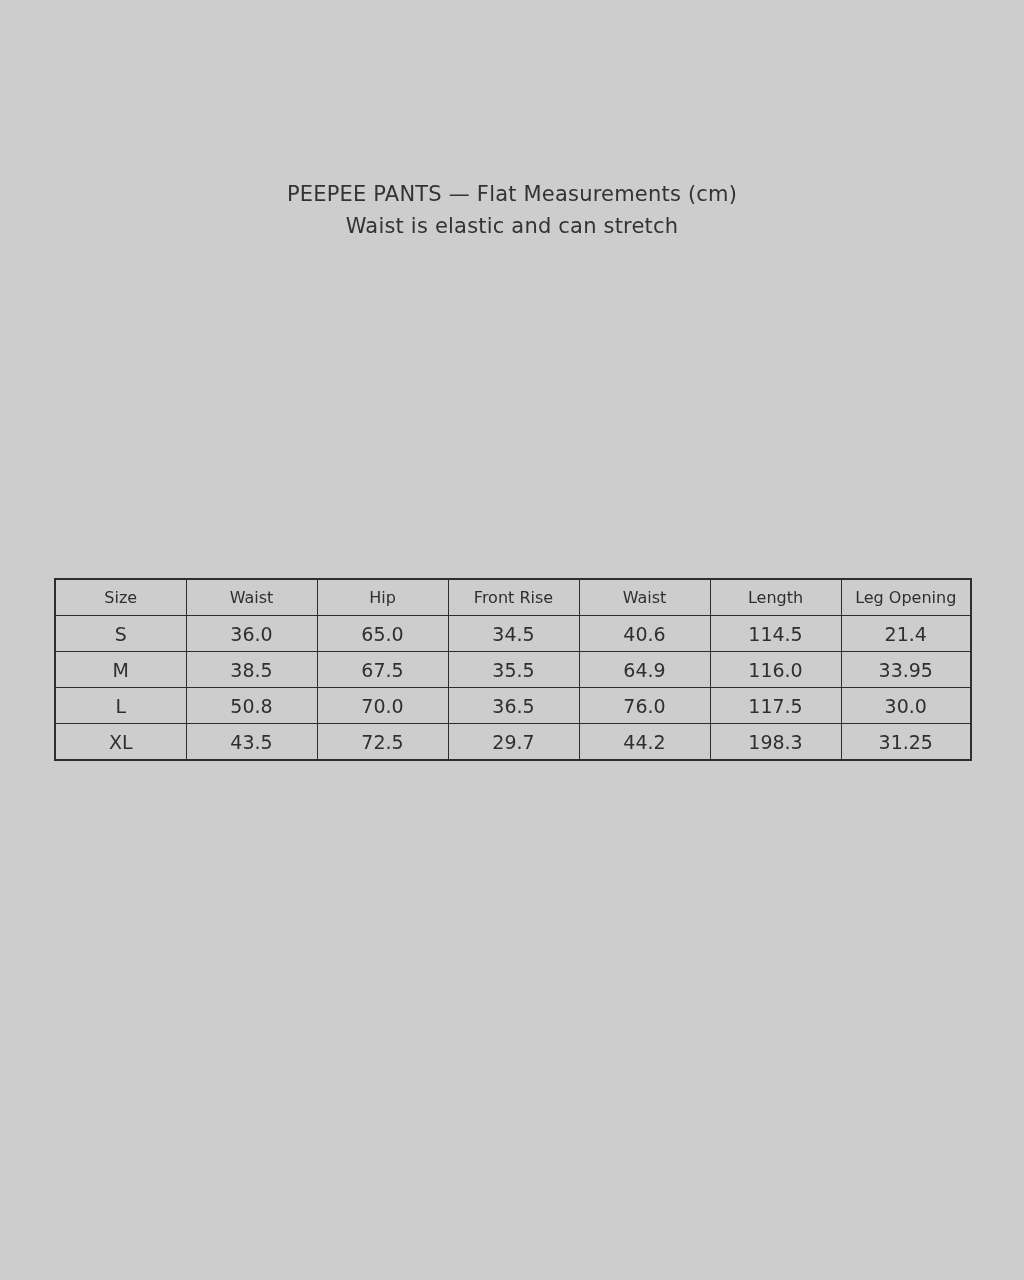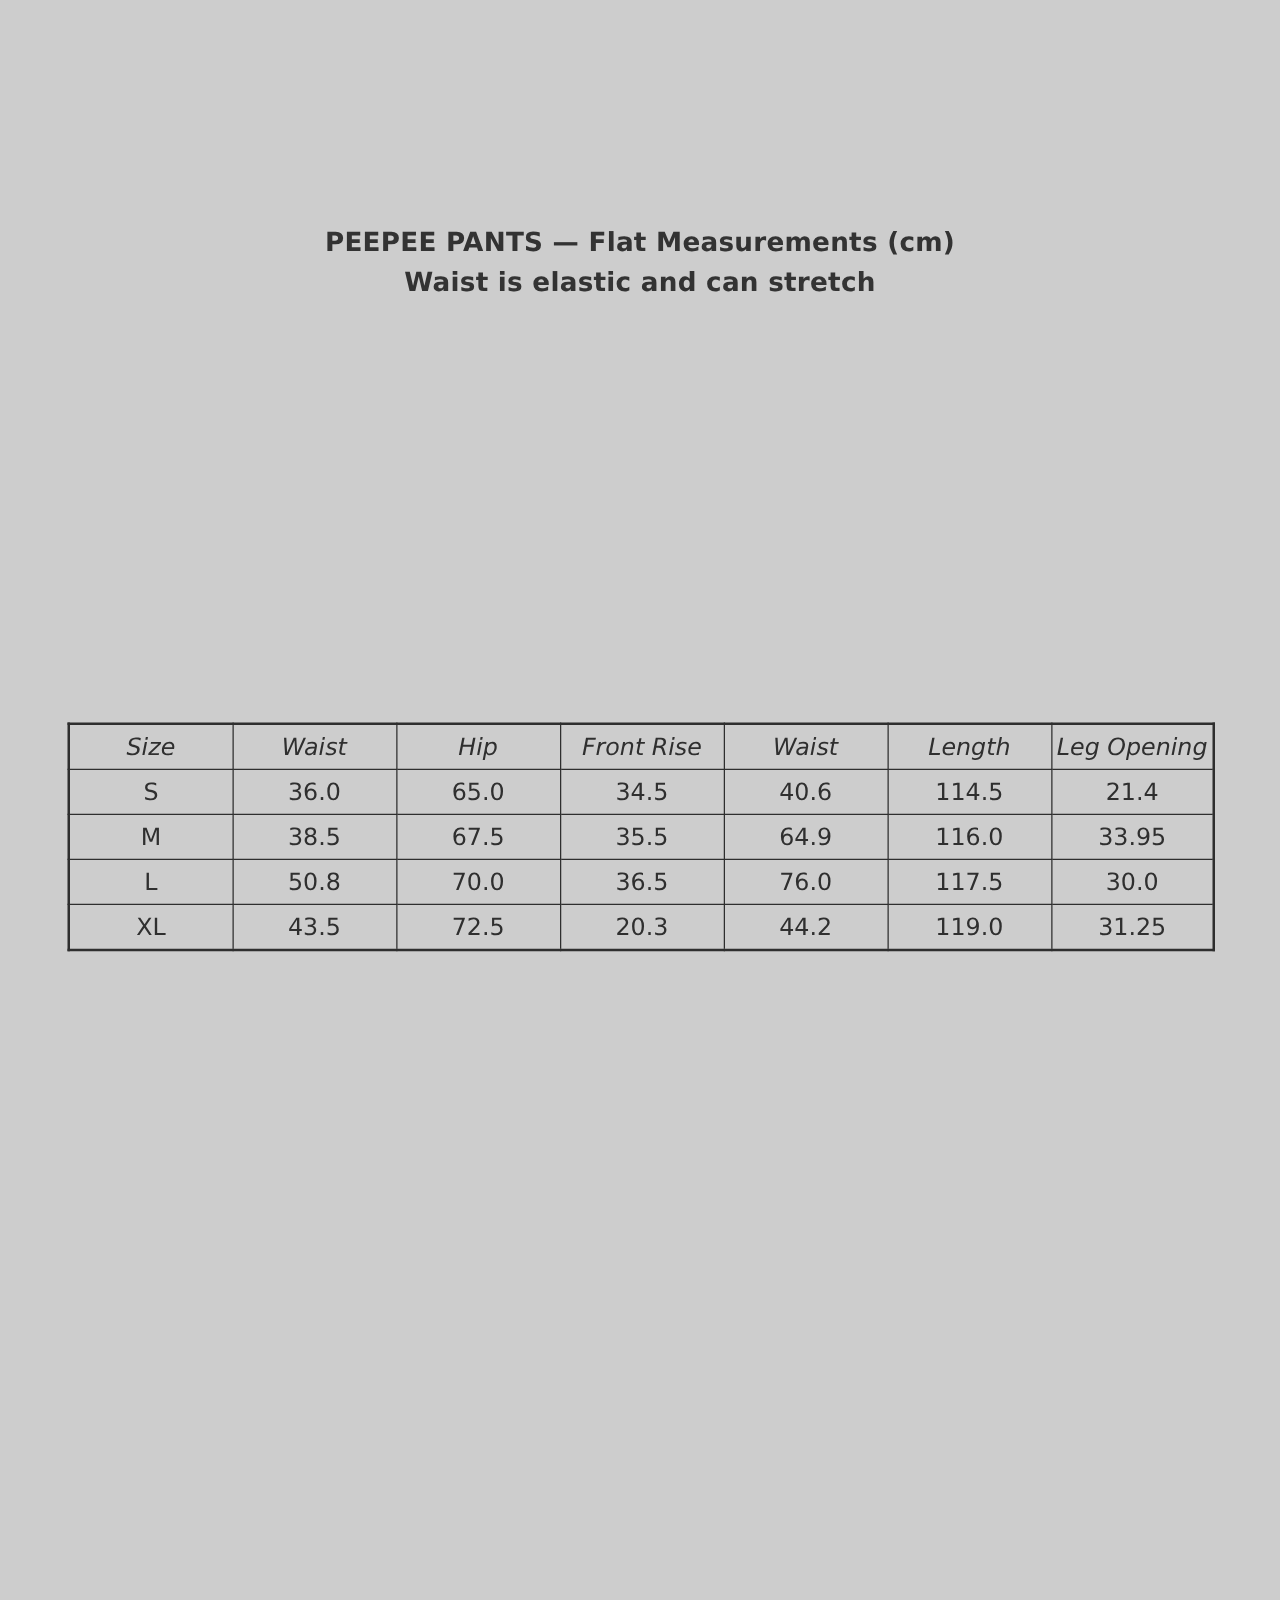--- a/index.html
+++ b/index.html
@@ -17,21 +17,21 @@
   }
   .title-block {
     position: absolute;
     top: 178px;
     left: 0;
     width: 1024px;
     text-align: center;
   }
   .title-line {
     font-size: 21px;
-    font-weight: bold;
+    font-weight: normal;
     color: #333333;
     letter-spacing: 0.2px;
     line-height: 32px;
   }
   .table-wrap {
     position: absolute;
     top: 578px;
     left: 54px;
     width: 916px;
   }
@@ -47,22 +47,21 @@
     font-size: 19px;
     text-align: center;
     vertical-align: middle;
     color: #2f2f2f;
     font-weight: normal;
     padding: 0;
     white-space: nowrap;
     overflow: hidden;
   }
   table.size-table tr.header-row td {
-    font-size: 19px;
-    font-style: italic;
+    font-size: 16px;
   }
   
   table.size-table {
     border: 2px solid #2e2e2e;
   }
   col.c0 { width: 131px; }
   col.c1 { width: 131px; }
   col.c2 { width: 131px; }
   col.c3 { width: 131px; }
   col.c4 { width: 131px; }
@@ -122,20 +121,20 @@
         <td>70.0</td>
         <td>36.5</td>
         <td>76.0</td>
         <td>117.5</td>
         <td>30.0</td>
       </tr>
       <tr>
         <td>XL</td>
         <td>43.5</td>
         <td>72.5</td>
-        <td>20.3</td>
+        <td>29.7</td>
         <td>44.2</td>
-        <td>119.0</td>
+        <td>198.3</td>
         <td>31.25</td>
       </tr>
     </tbody>
   </table>
 </div>
 
 </body></html>

